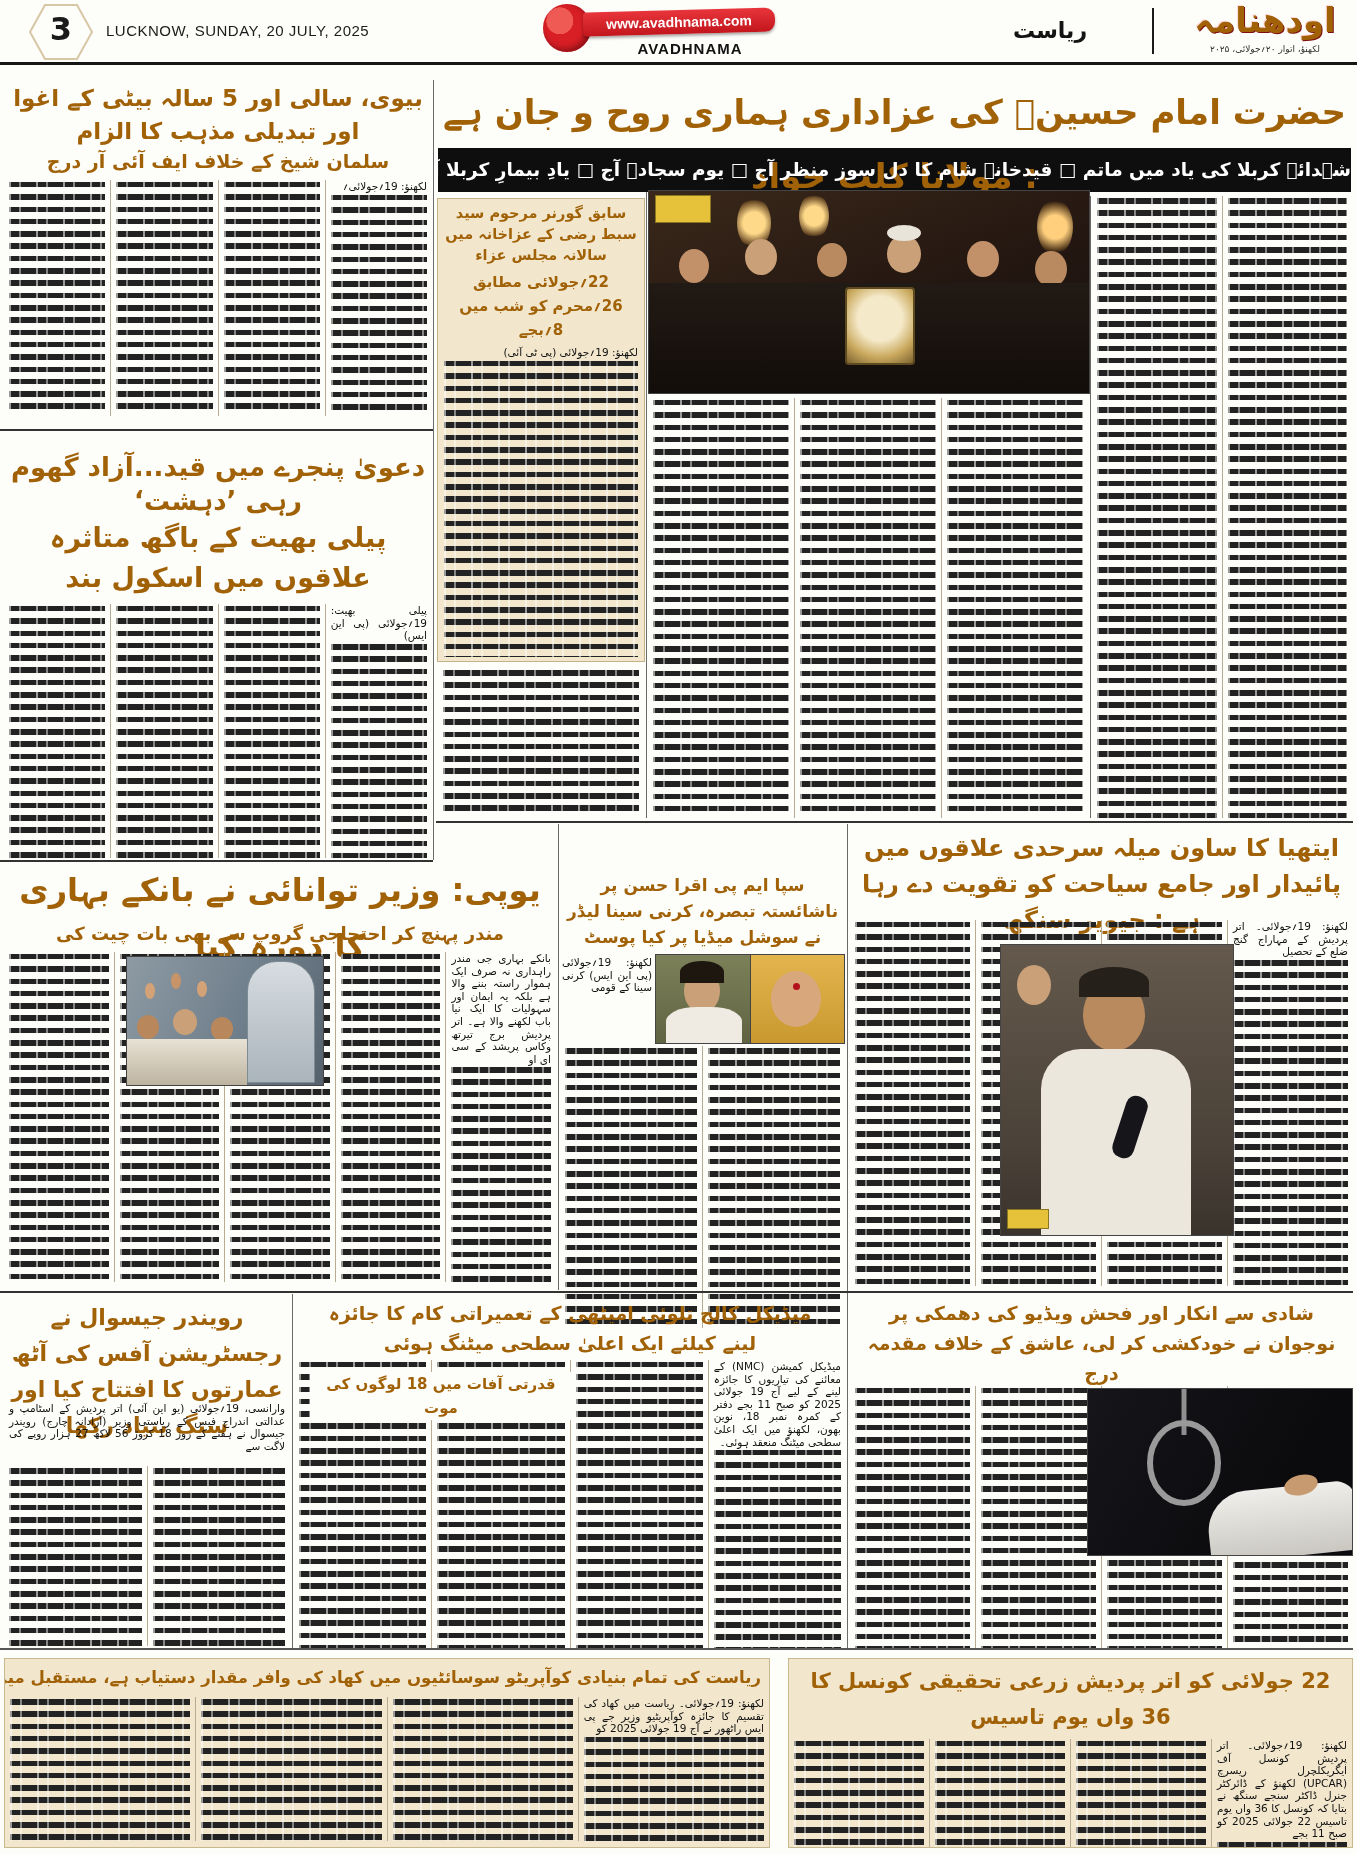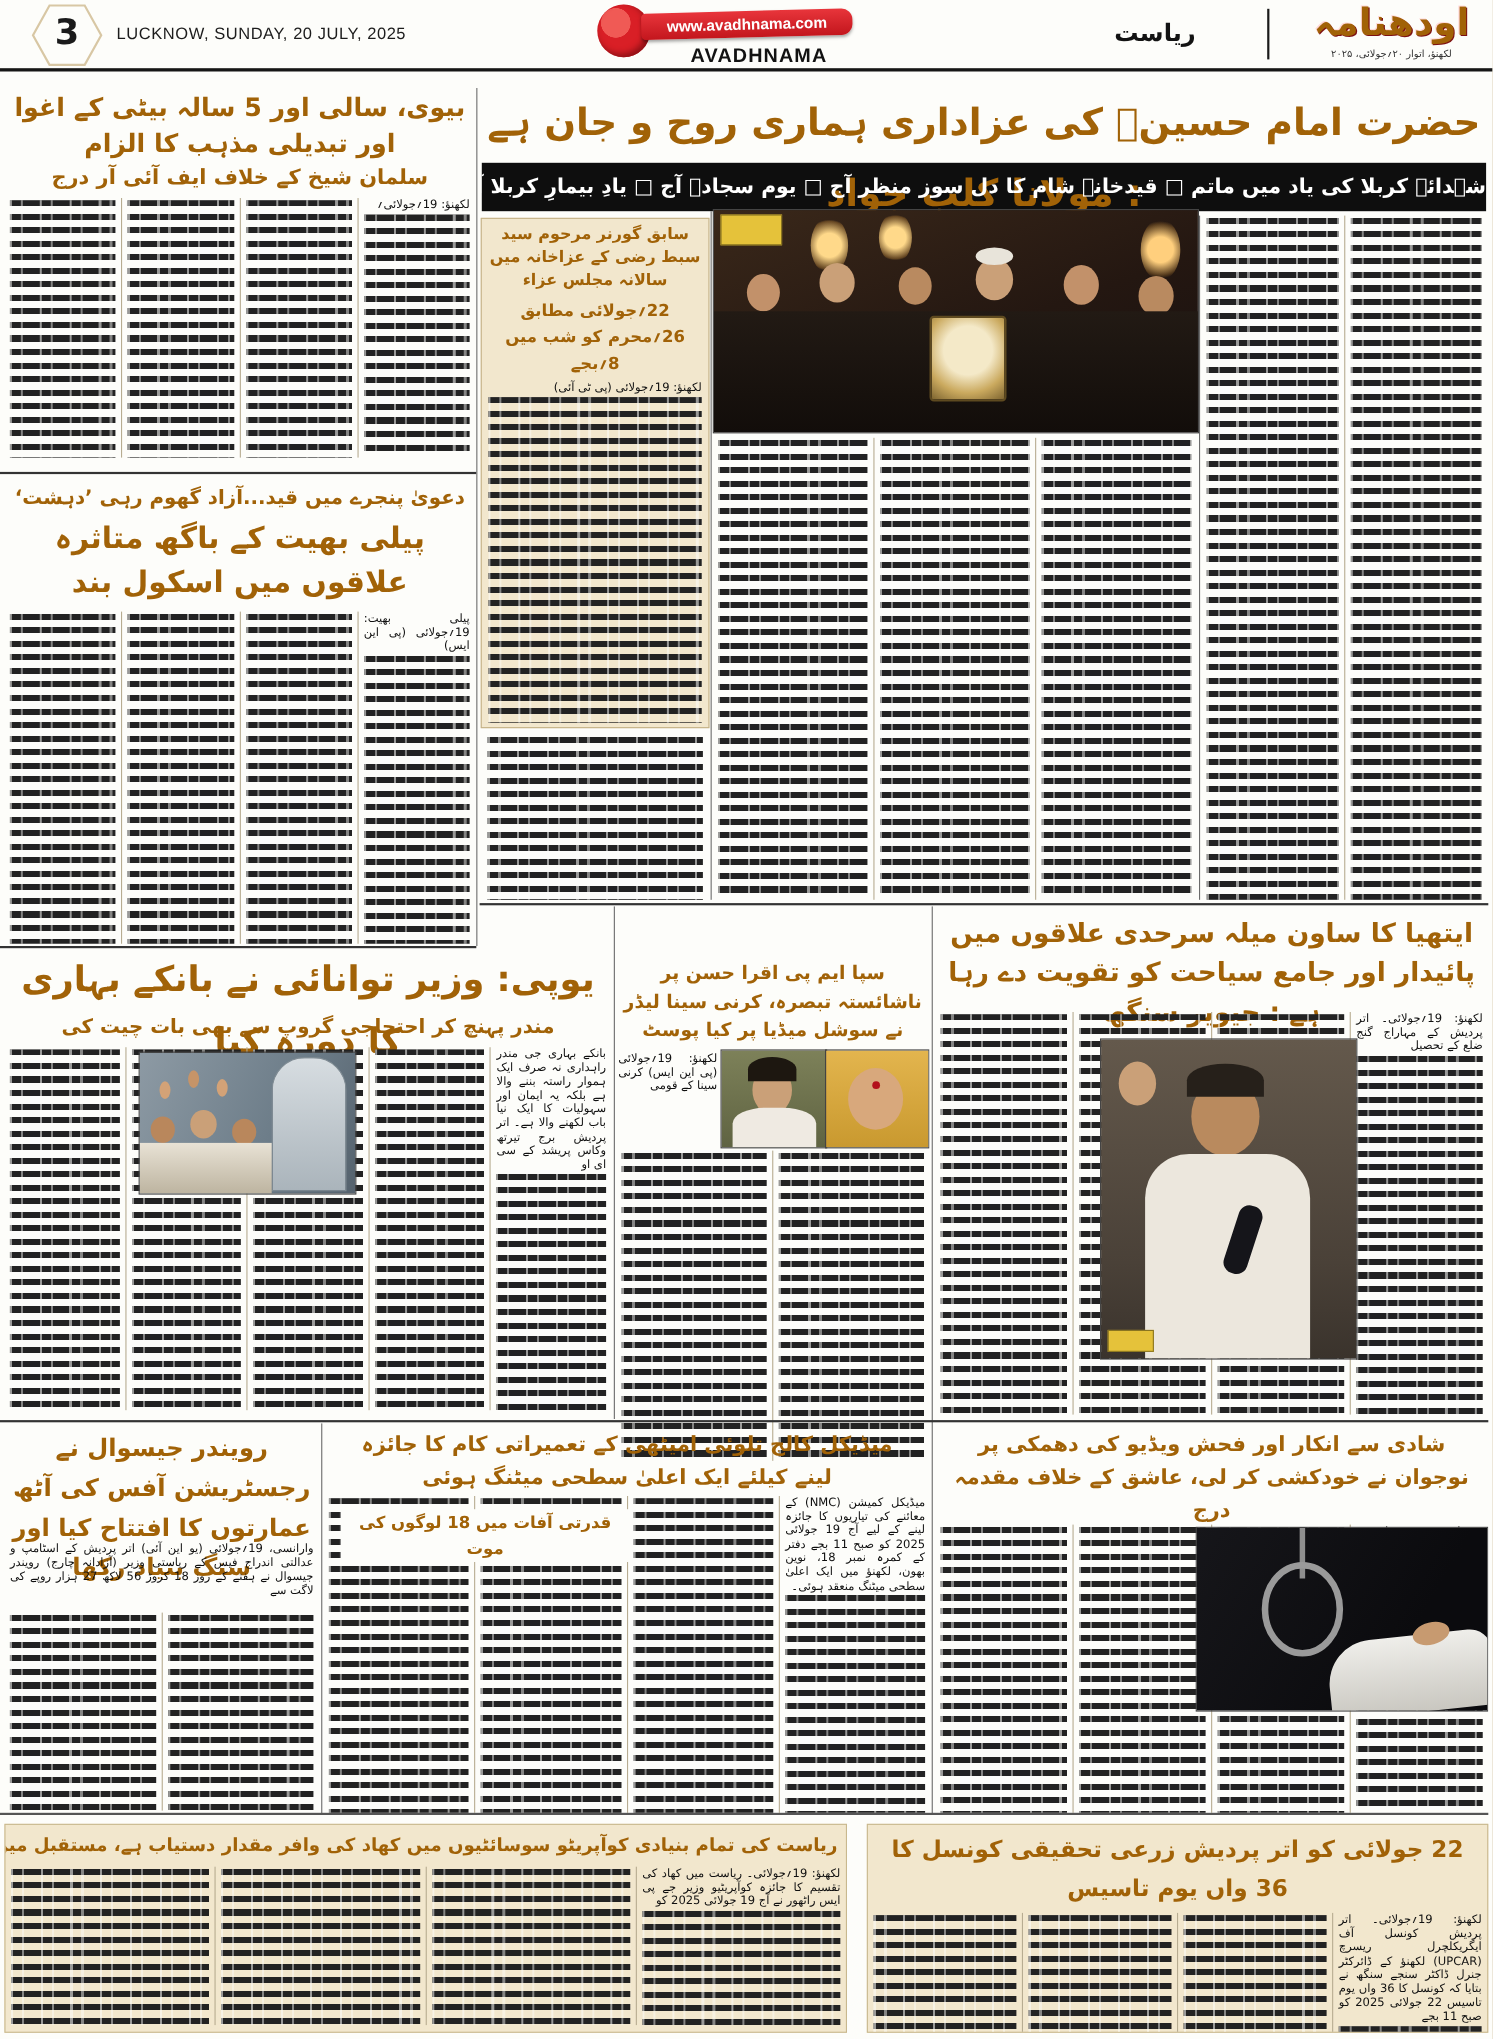--- a/index.html
+++ b/index.html
@@ -35,21 +35,21 @@
     </svg>
     <div class="abs" style="left:28px;top:10px;width:66px;text-align:center;font-size:32px;font-weight:bold;color:#1a1a1a;">3</div>
     <div class="abs" style="left:106px;top:22px;font-size:15px;font-weight:normal;letter-spacing:.5px;color:#1c1c1c;font-family:'Liberation Sans',sans-serif;">LUCKNOW,  SUNDAY, 20  JULY, 2025</div>
 
     <div class="abs" style="left:543px;top:4px;width:48px;height:48px;border-radius:50%;
                 background:radial-gradient(circle at 35% 35%, #f05a55 0 30%, #d91f26 31% 100%);box-shadow:inset -3px -3px 6px #8f1116;"></div>
     <div class="abs" style="left:583px;top:10px;width:192px;height:24px;background:linear-gradient(#e8353b,#c3161d);
                 border-radius:4px 10px 10px 4px;transform:rotate(-1.5deg);box-shadow:0 2px 3px rgba(0,0,0,.35);">
       <div style="width:100%;text-align:center;color:#fff;font-weight:bold;font-size:14px;line-height:24px;font-family:'Liberation Sans',sans-serif;">www.avadhnama.com</div>
     </div>
-    <div class="abs" style="left:610px;top:40px;width:160px;text-align:center;font-size:18px;font-weight:bold;letter-spacing:1px;color:#121212;font-family:'Liberation Sans',sans-serif;">AVADHNAMA</div>
+    <div class="abs" style="left:610px;top:40px;width:160px;text-align:center;font-size:15px;font-weight:bold;letter-spacing:1px;color:#121212;font-family:'Liberation Sans',sans-serif;">AVADHNAMA</div>
 
     <div class="abs urdu" style="left:990px;top:18px;width:120px;text-align:center;font-size:22px;font-weight:bold;color:#131313;">ریاست</div>
     <div class="abs" style="left:1152px;top:8px;width:2px;height:46px;background:#1a1a1a;"></div>
     <div class="abs urdu" style="left:1180px;top:0px;width:170px;text-align:center;font-size:34px;font-weight:bold;color:#a16207;
                 text-shadow:1px 1px 0 #7e1013, -1px -1px 0 #ffd9d9;">اودھنامہ</div>
     <div class="abs urdu" style="left:1180px;top:44px;width:170px;text-align:center;font-size:9px;color:#333;">لکھنؤ، اتوار ۲۰؍جولائی، ۲۰۲۵</div>
   </div>
 
   <div class="art" style="left:4px;top:80px;width:428px;height:348px;">
     <div class="urdu hd" style="font-size:23px;line-height:33px;padding:2px 4px 0;">بیوی، سالی اور 5 سالہ بیٹی کے اغوا اور تبدیلی مذہب کا الزام</div>
@@ -67,21 +67,21 @@
         </div>
       <div class="col">
           <div class="st"></div>
         </div>
     </div>
   </div>
 
   <div class="hrule" style="left:0;top:429px;width:433px;height:1.5px;background:#333;"></div>
 
   <div class="art" style="left:4px;top:432px;width:428px;height:426px;">
-    <div class="urdu hd" style="font-size:18px;line-height:34px;padding-top:4px;">دعویٰ پنجرے میں قید...آزاد گھوم رہی ’دہشت‘</div>
+    <div class="urdu hd" style="font-size:26px;line-height:34px;padding-top:18px;">دعویٰ پنجرے میں قید...آزاد گھوم رہی ’دہشت‘</div>
     <div class="urdu hd" style="font-size:27px;line-height:40px;">پیلی بھیت کے باگھ متاثرہ علاقوں میں اسکول بند</div>
     <div class="cols" style="height:330px;margin-top:6px;">
       <div class="col">
         <div class="urdu lead">پیلی بھیت: 19؍جولائی (پی این ایس)</div>
         <div class="st"></div>
       </div>
       <div class="col">
           <div class="st"></div>
         </div>
       <div class="col">

